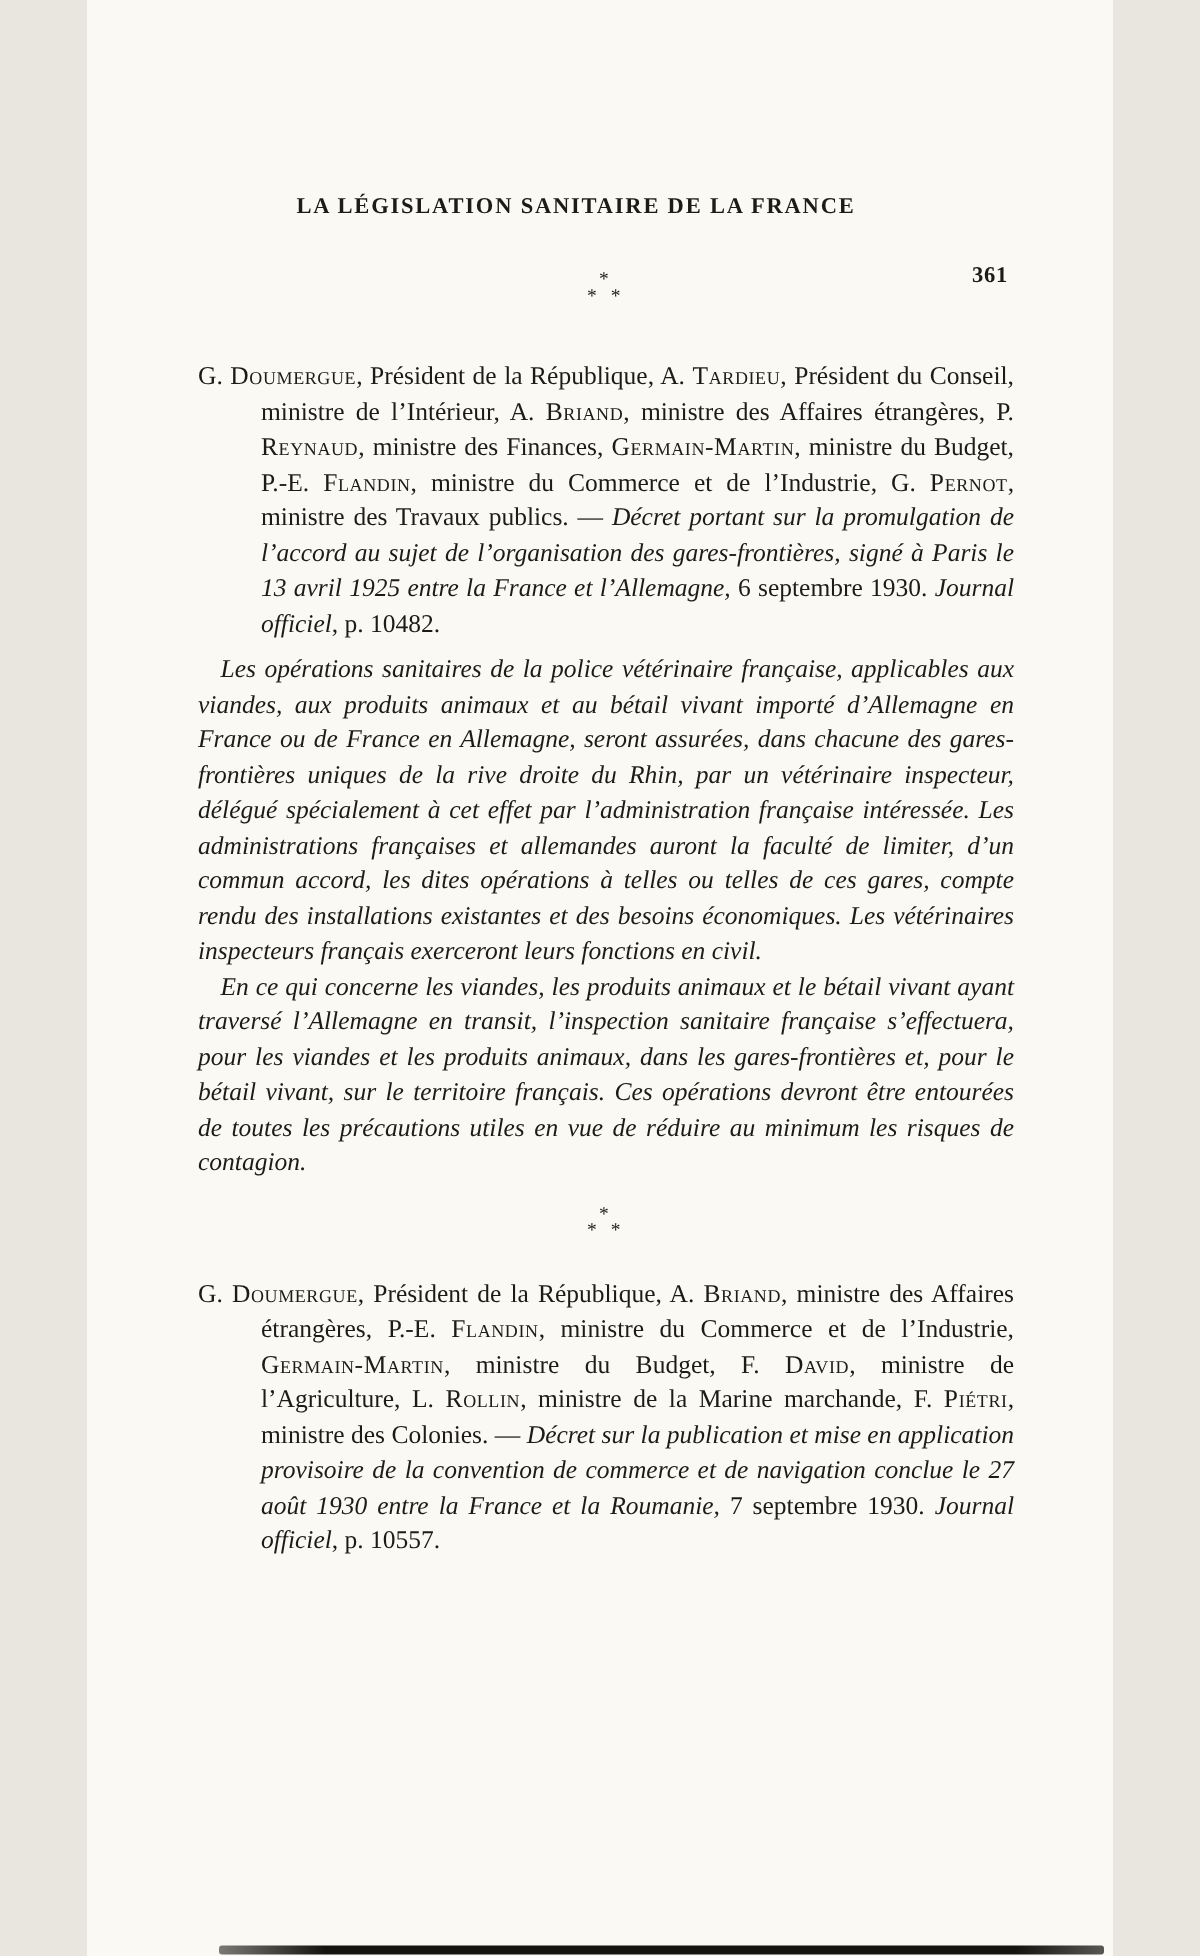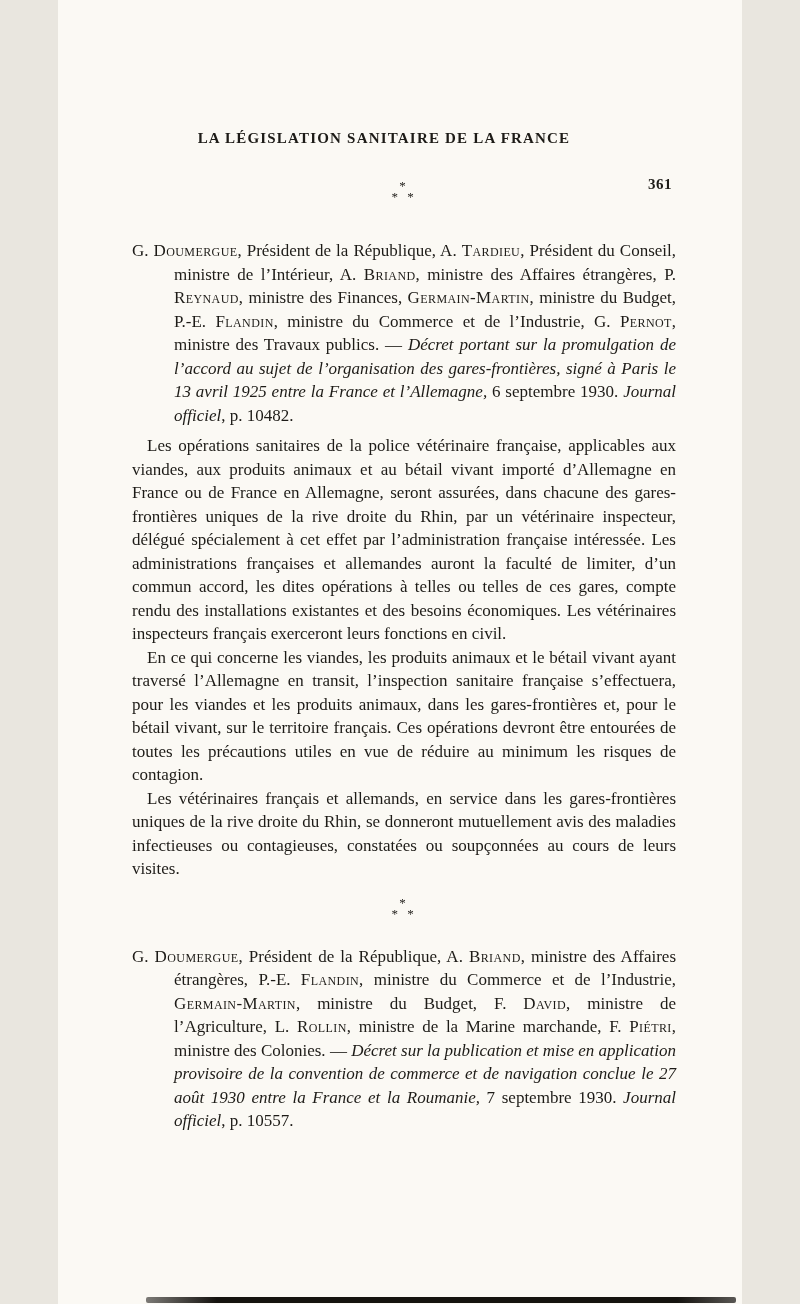--- a/index.html
+++ b/index.html
@@ -66,20 +66,21 @@
     margin: 0;
     text-align: justify;
   }
   p.decree {
     padding-left: 42px;
     text-indent: -42px;
     margin-bottom: 7px;
   }
   p.body-par {
     text-indent: 15px;
+    font-style: italic;
   }
   p.last-par {
     margin-top: 3px;
   }
   .sc {
     font-variant: small-caps;
     letter-spacing: 0.4px;
   }
   .i {
     font-style: italic;
@@ -111,21 +112,20 @@
   </div>
 
   <div class="textblock">
 
     <p class="decree"><span>G. </span><span class="sc">Doumergue</span><span>, Président de la République, A. </span><span class="sc">Tardieu</span><span>, Président du Conseil, ministre de l’Intérieur, A. </span><span class="sc">Briand</span><span>, ministre des Affaires étrangères, P. </span><span class="sc">Reynaud</span><span>, ministre des Finances, </span><span class="sc">Germain-Martin</span><span>, ministre du Budget, P.-E. </span><span class="sc">Flandin</span><span>, ministre du Commerce et de l’Industrie, G. </span><span class="sc">Pernot</span><span>, ministre des Travaux publics. — </span><span class="i">Décret portant sur la promulgation de l’accord au sujet de l’organisation des gares-frontières, signé à Paris le 13 avril 1925 entre la France et l’Allemagne,</span><span> 6 septembre 1930. </span><span class="i">Journal officiel</span><span>, p. 10482.</span></p>
 
     <p class="body-par">Les opérations sanitaires de la police vétérinaire française, applicables aux viandes, aux produits animaux et au bétail vivant importé d’Allemagne en France ou de France en Allemagne, seront assurées, dans chacune des gares-frontières uniques de la rive droite du Rhin, par un vétérinaire inspecteur, délégué spécialement à cet effet par l’administration française intéressée. Les administrations françaises et allemandes auront la faculté de limiter, d’un commun accord, les dites opérations à telles ou telles de ces gares, compte rendu des installations existantes et des besoins économiques. Les vétérinaires inspecteurs français exerceront leurs fonctions en civil.</p>
 
     <p class="body-par">En ce qui concerne les viandes, les produits animaux et le bétail vivant ayant traversé l’Allemagne en transit, l’inspection sanitaire française s’effectuera, pour les viandes et les produits animaux, dans les gares-frontières et, pour le bétail vivant, sur le territoire français. Ces opérations devront être entourées de toutes les précautions utiles en vue de réduire au minimum les risques de contagion.</p>
 
-    <p class="body-par">Les vétérinaires français et allemands, en service dans les gares-frontières uniques de la rive droite du Rhin, se donneront mutuellement avis des maladies infectieuses ou contagieuses, constatées ou soupçonnées au cours de leurs visites.</p>
 
     <div class="asterism second">
       <span class="row">*</span>
       <span class="row">* *</span>
     </div>
 
     <p class="decree"><span>G. </span><span class="sc">Doumergue</span><span>, Président de la République, A. </span><span class="sc">Briand</span><span>, ministre des Affaires étrangères, P.-E. </span><span class="sc">Flandin</span><span>, ministre du Commerce et de l’Industrie, </span><span class="sc">Germain-Martin</span><span>, ministre du Budget, F. </span><span class="sc">David</span><span>, ministre de l’Agriculture, L. </span><span class="sc">Rollin</span><span>, ministre de la Marine marchande, F. </span><span class="sc">Piétri</span><span>, ministre des Colonies. — </span><span class="i">Décret sur la publication et mise en application provisoire de la convention de commerce et de navigation conclue le 27 août 1930 entre la France et la Roumanie,</span><span> 7 septembre 1930. </span><span class="i">Journal officiel</span><span>, p. 10557.</span></p>
 
 
   </div>

